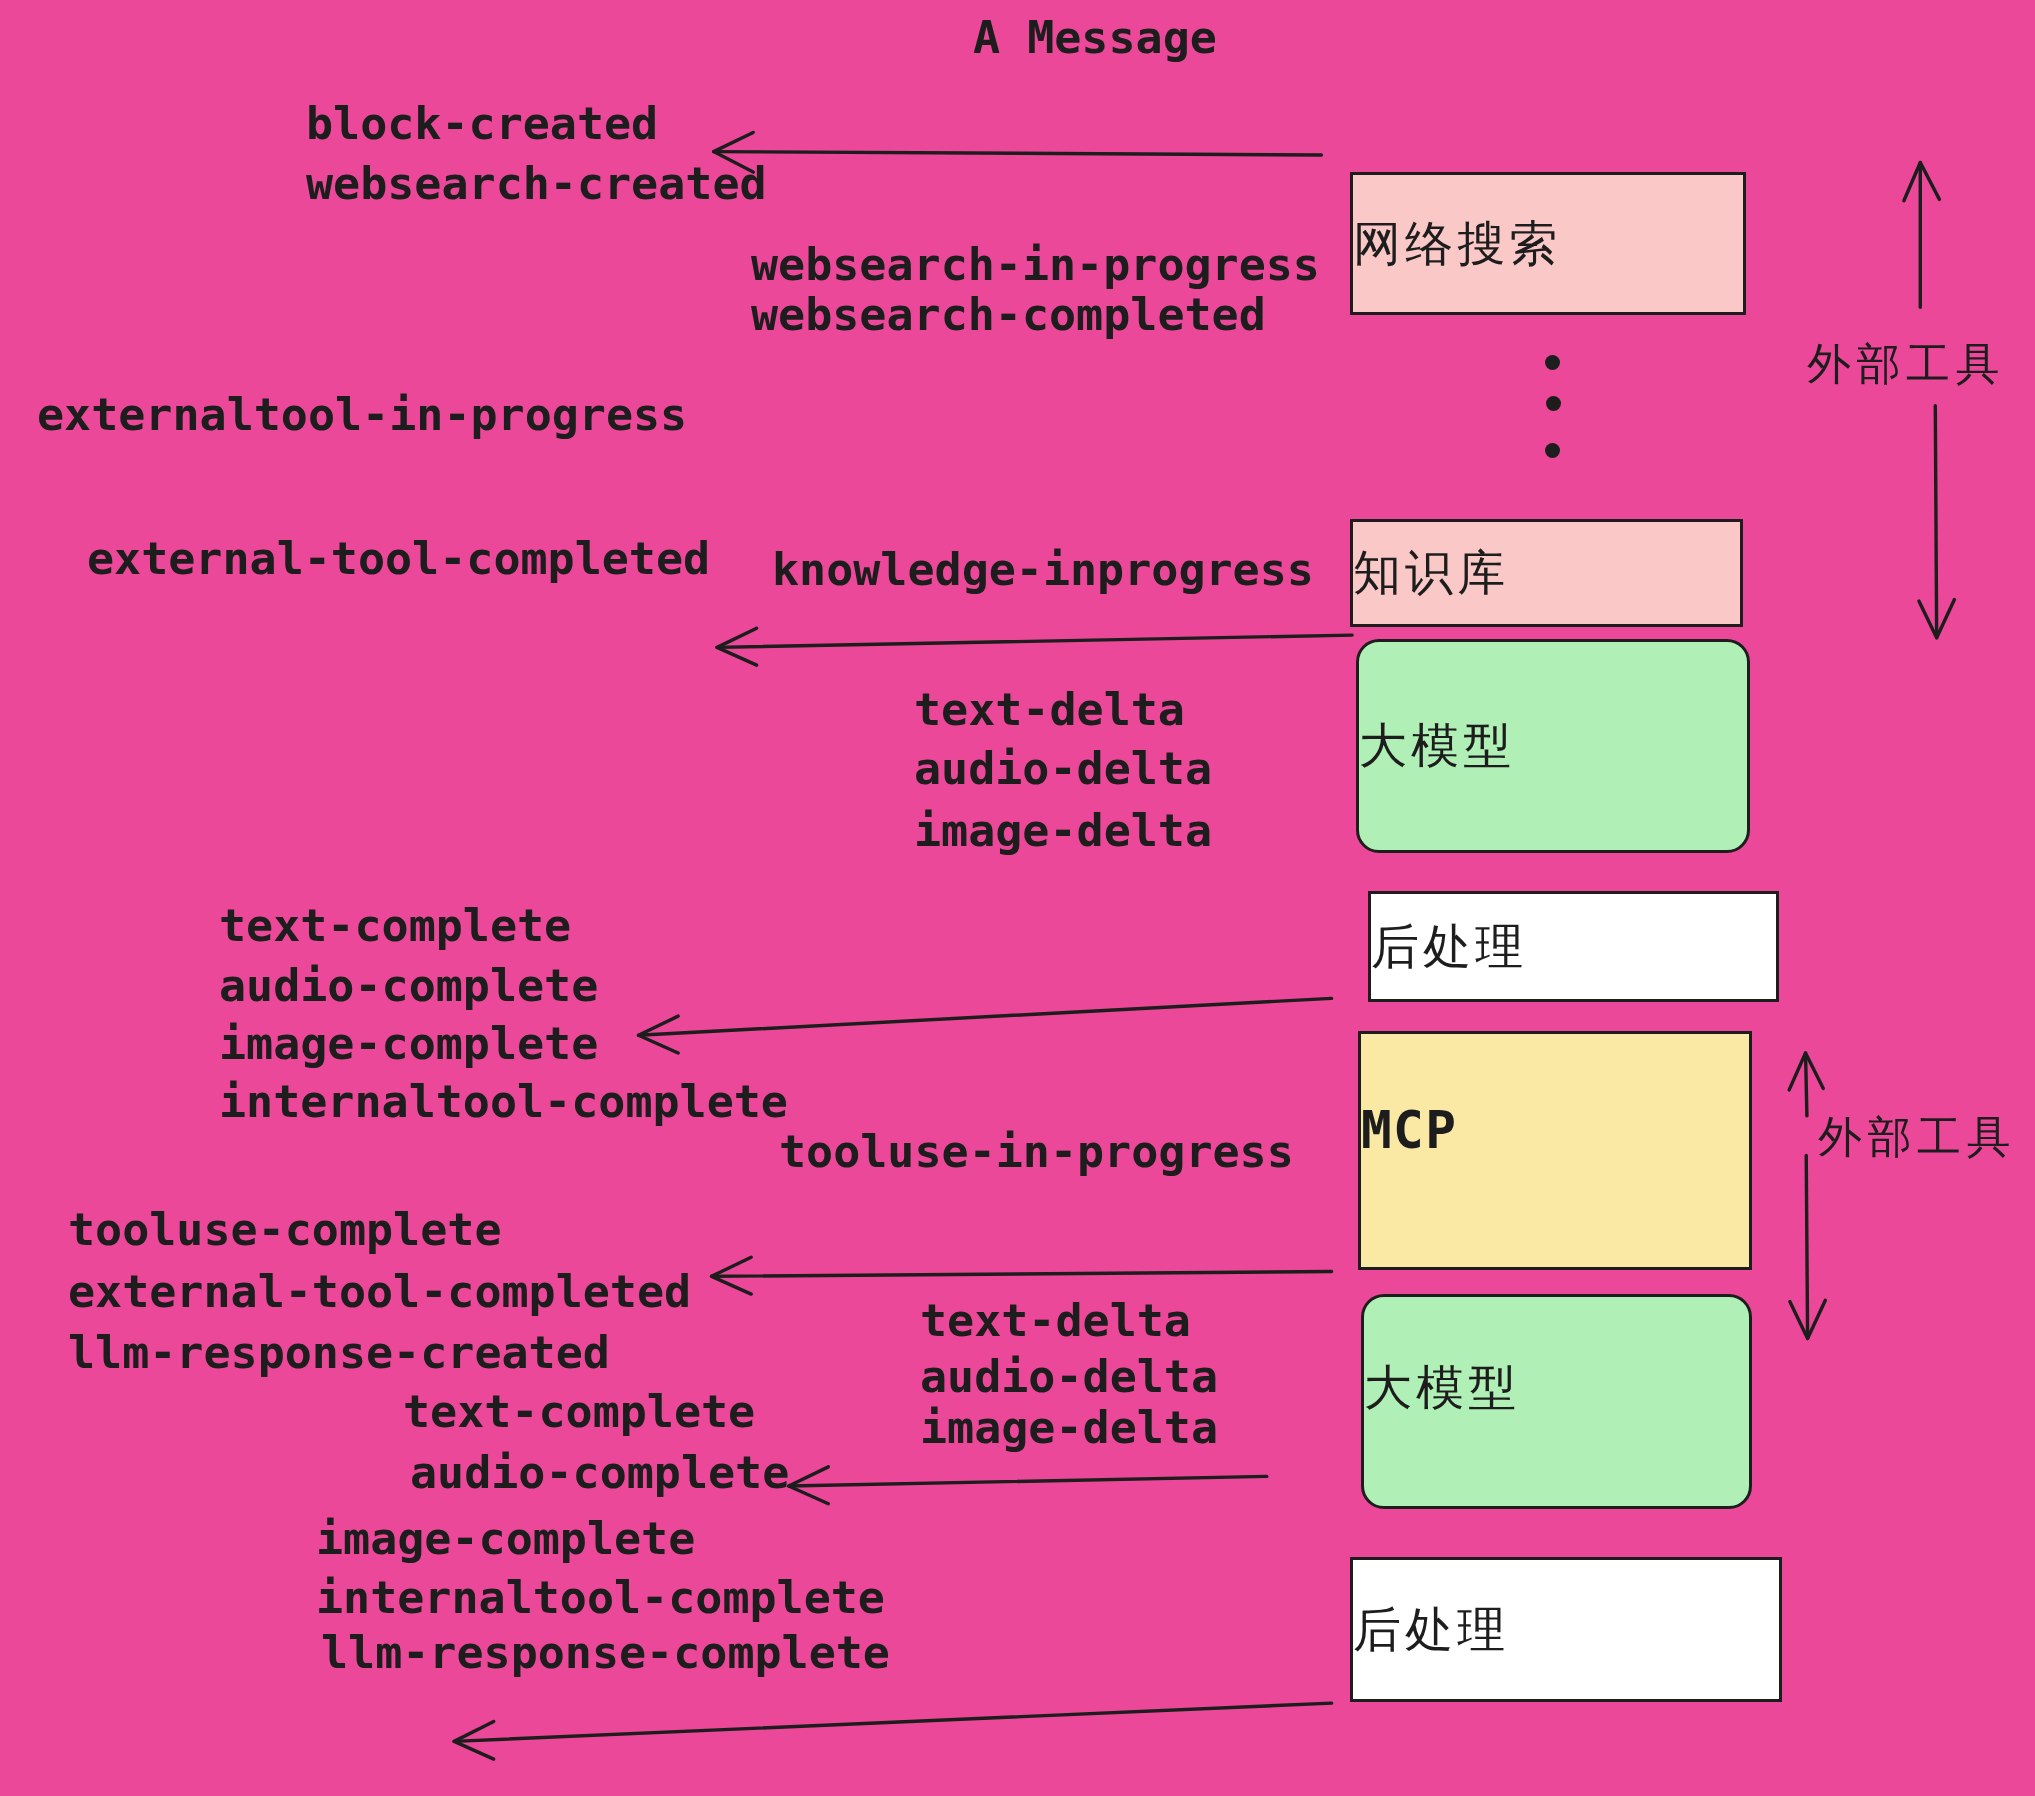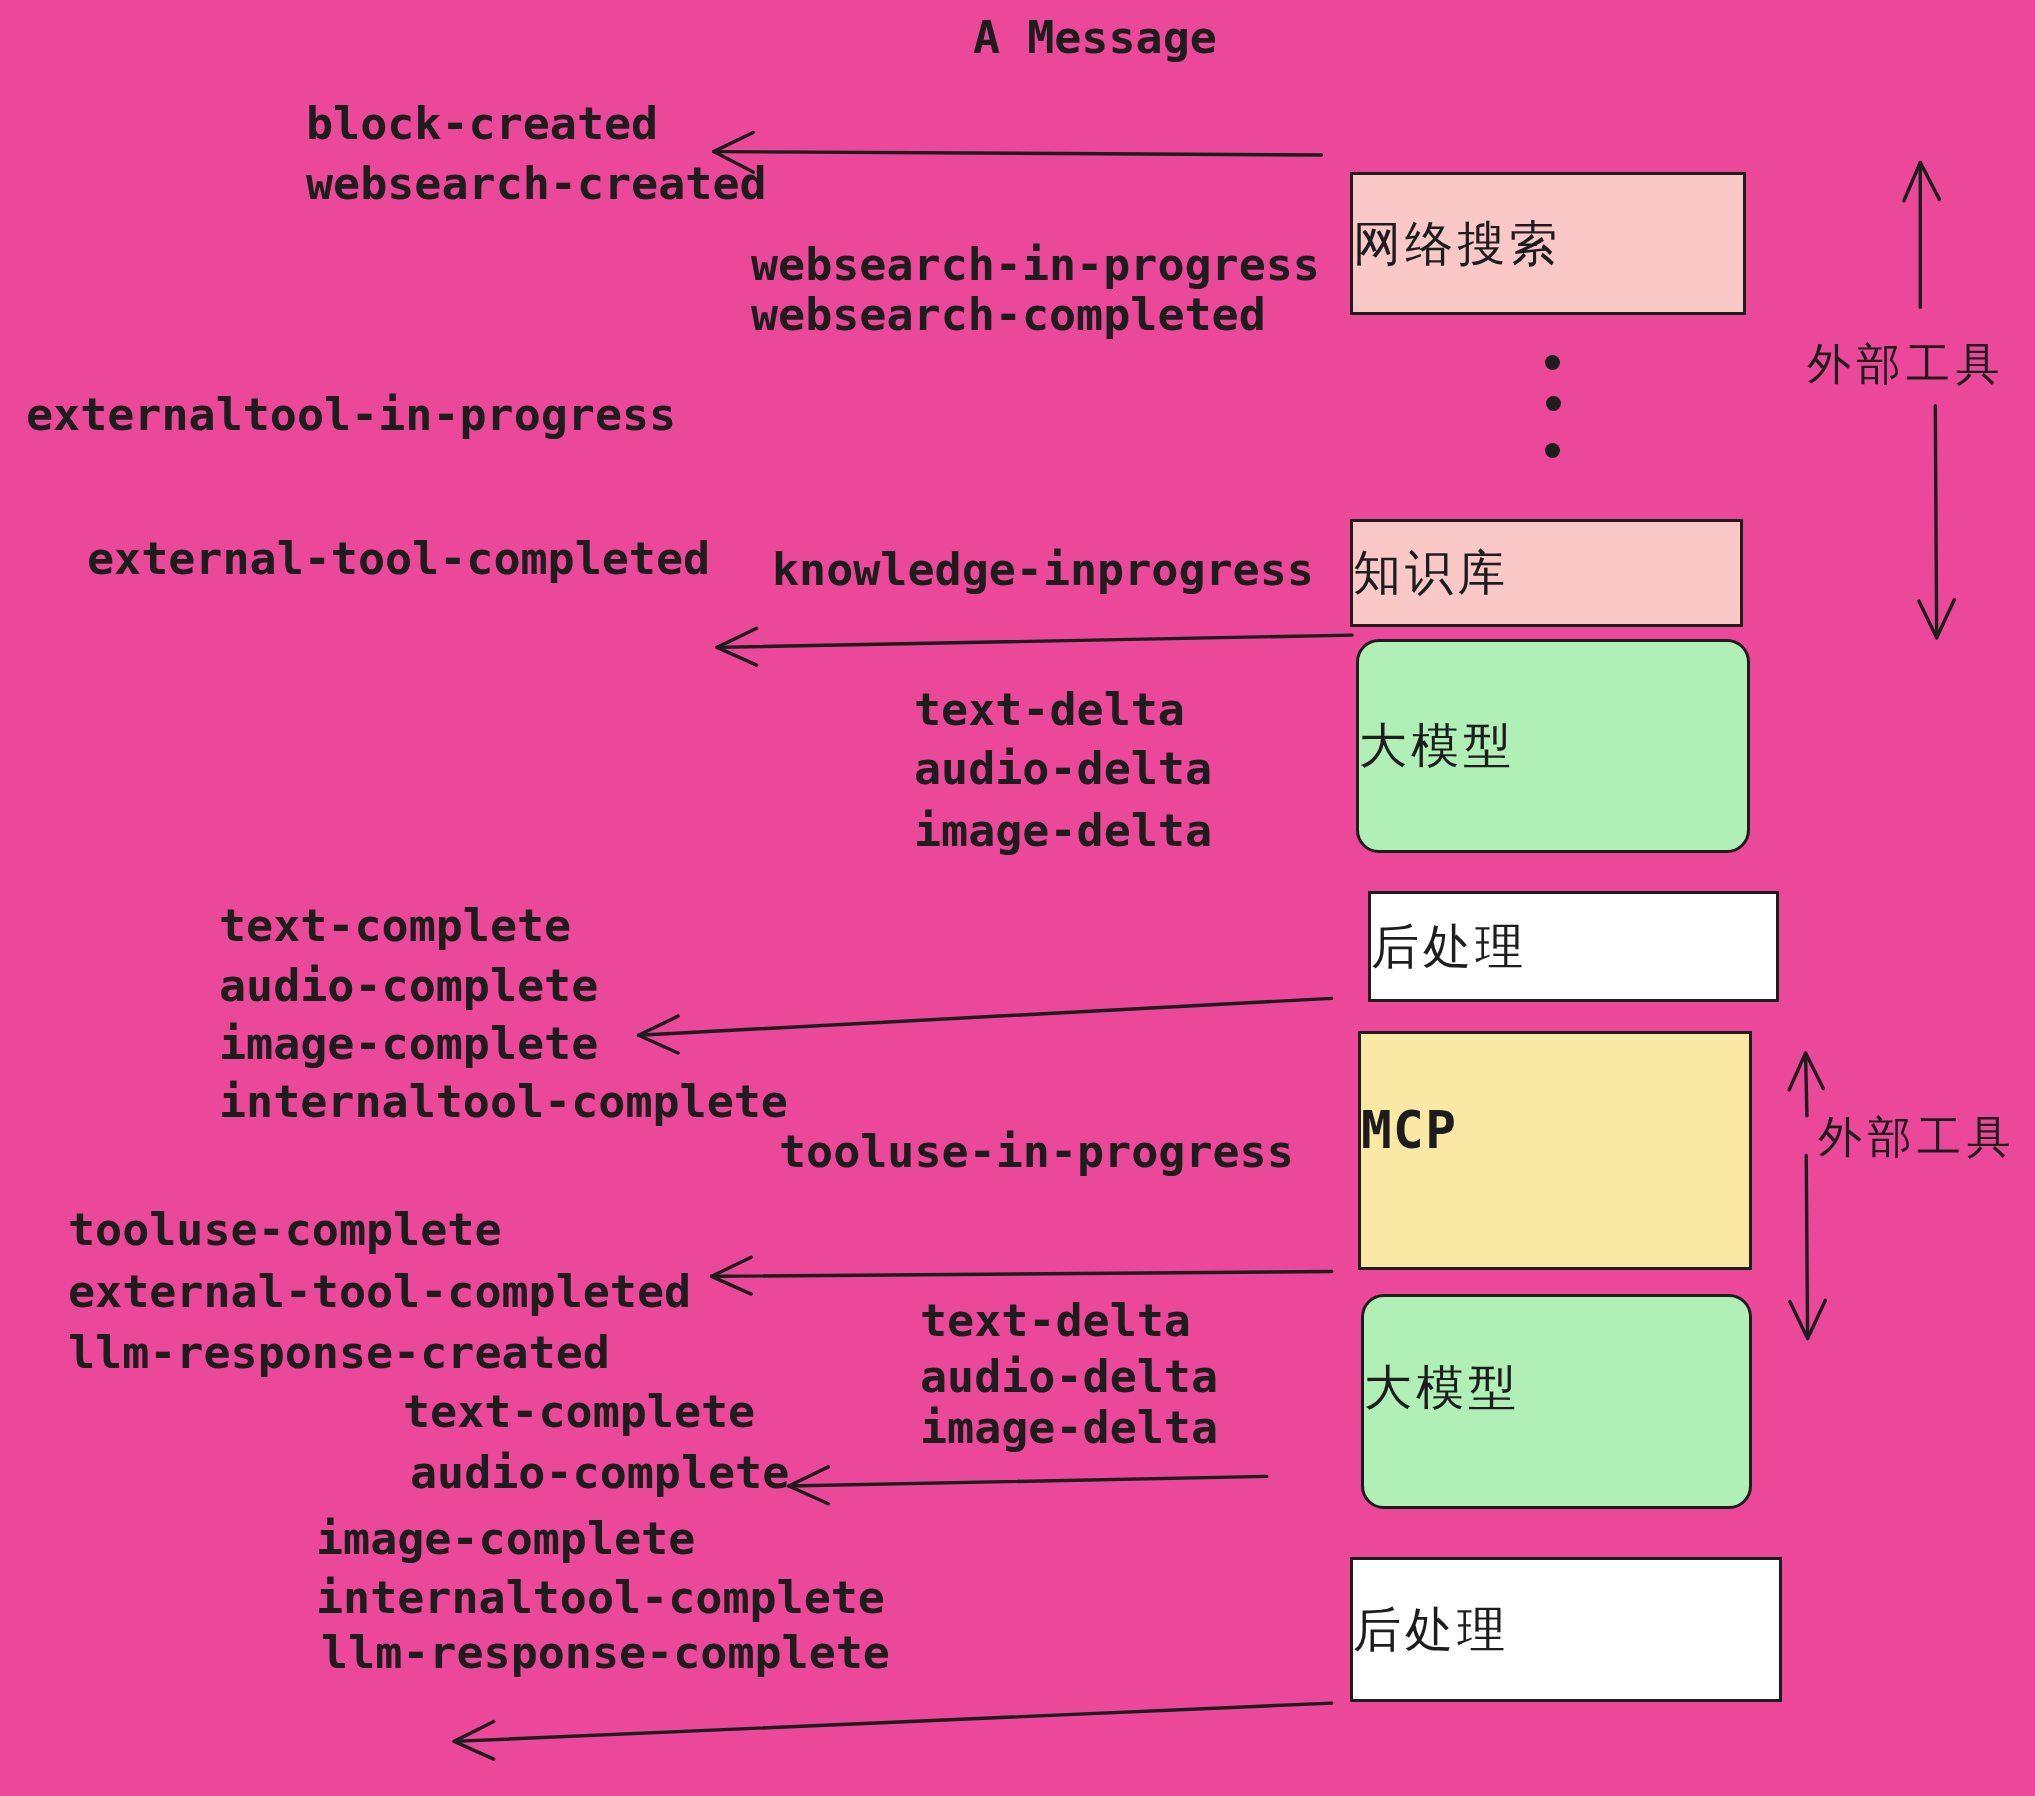--- a/index.html
+++ b/index.html
@@ -23,21 +23,21 @@
 <body>
 
 <div class="canvas">
 
   <div class="title" style="left:973px;top:10.2px">A Message</div>
 
   <div class="ev" style="left:306px;top:96px">block-created</div>
   <div class="ev" style="left:306px;top:156px">websearch-created</div>
   <div class="ev" style="left:751px;top:237px">websearch-in-progress</div>
   <div class="ev" style="left:751px;top:287px">websearch-completed</div>
-  <div class="ev" style="left:26px;top:387px">externaltool-in-progress</div>
+  <div class="ev" style="left:37px;top:387px">externaltool-in-progress</div>
   <div class="ev" style="left:772px;top:542px">knowledge-inprogress</div>
   <div class="ev" style="left:87px;top:531px">external-tool-completed</div>
   <div class="ev" style="left:914px;top:682px">text-delta</div>
   <div class="ev" style="left:914px;top:741px">audio-delta</div>
   <div class="ev" style="left:914px;top:803px">image-delta</div>
   <div class="ev" style="left:219px;top:898px">text-complete</div>
   <div class="ev" style="left:219px;top:958px">audio-complete</div>
   <div class="ev" style="left:219px;top:1016px">image-complete</div>
   <div class="ev" style="left:219px;top:1074px">internaltool-complete</div>
   <div class="ev" style="left:779px;top:1124px">tooluse-in-progress</div>

